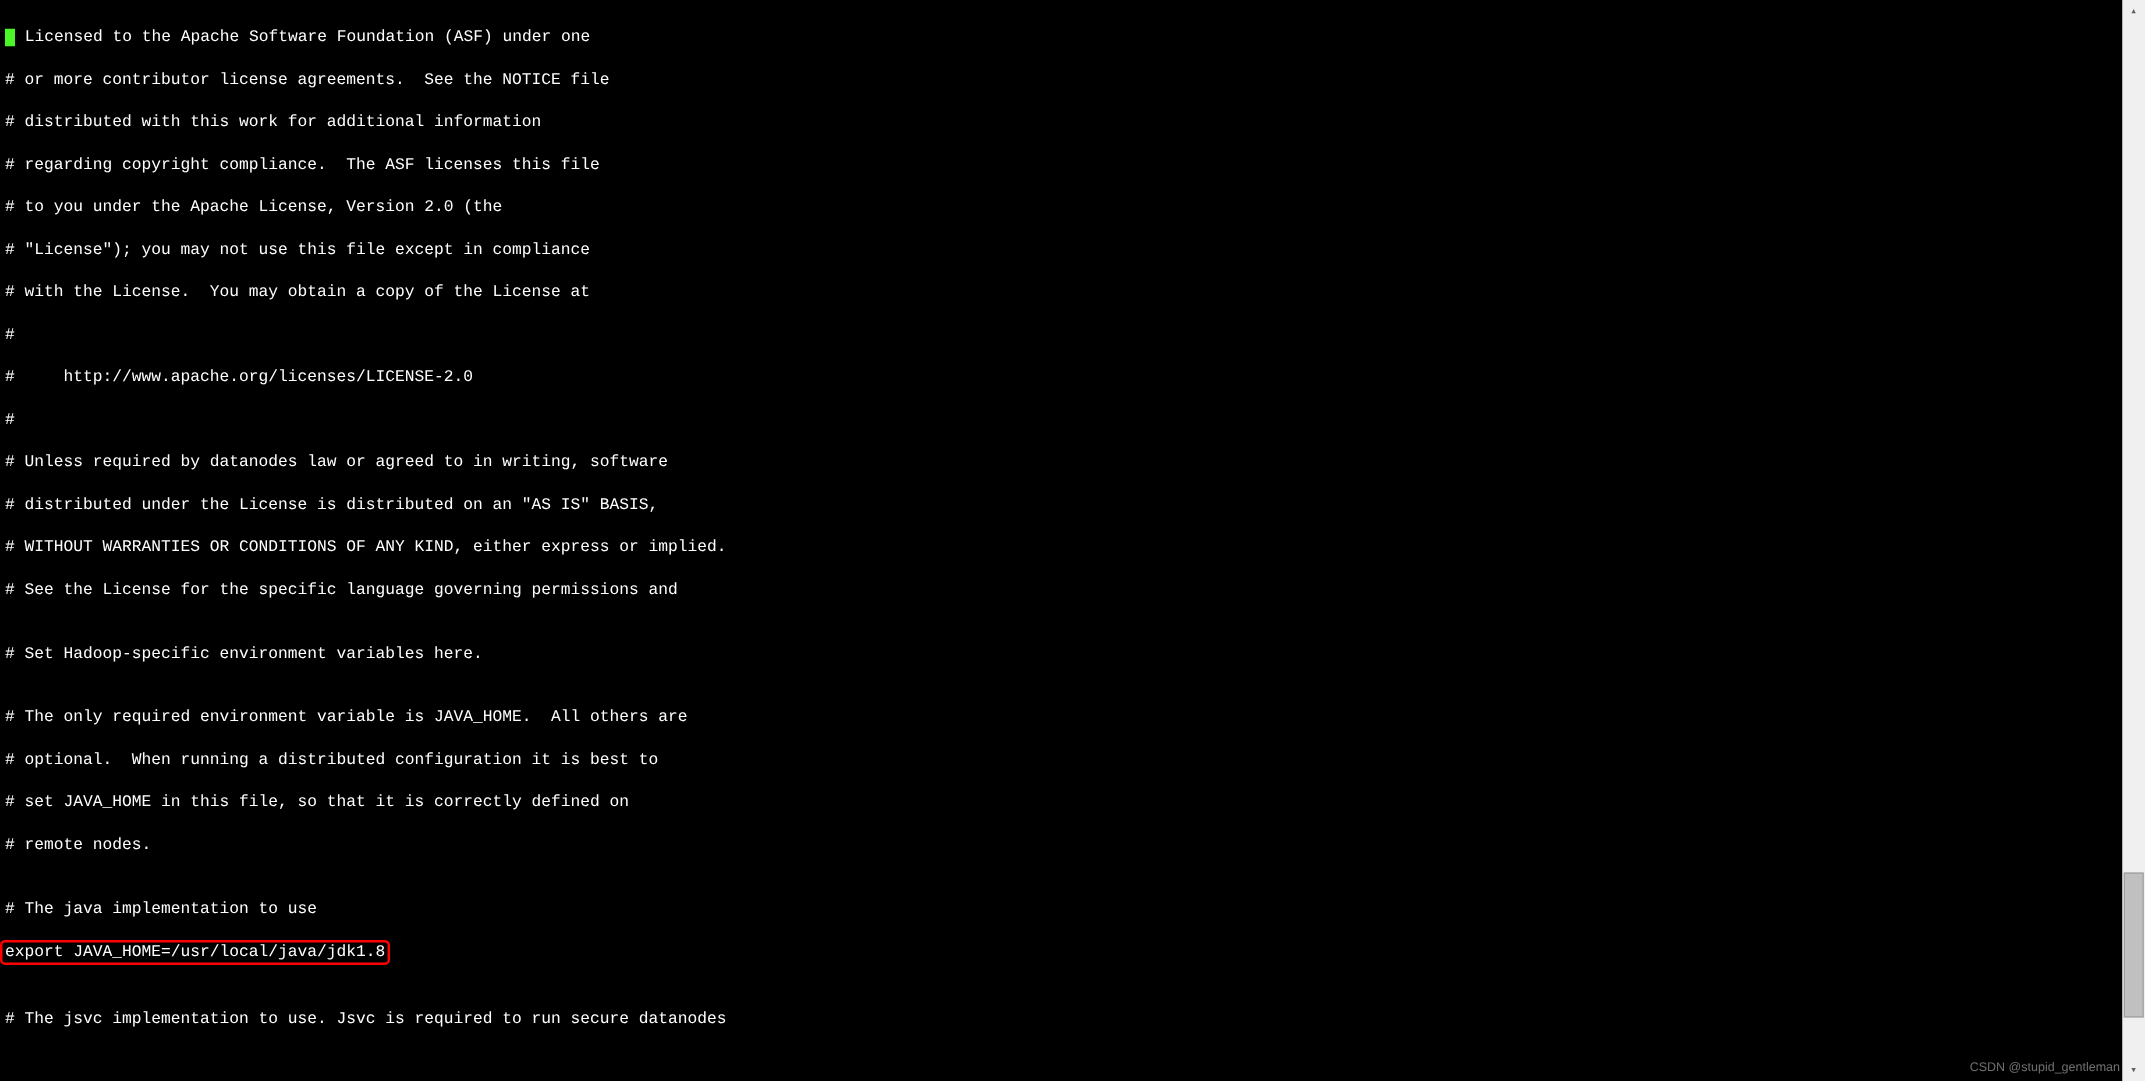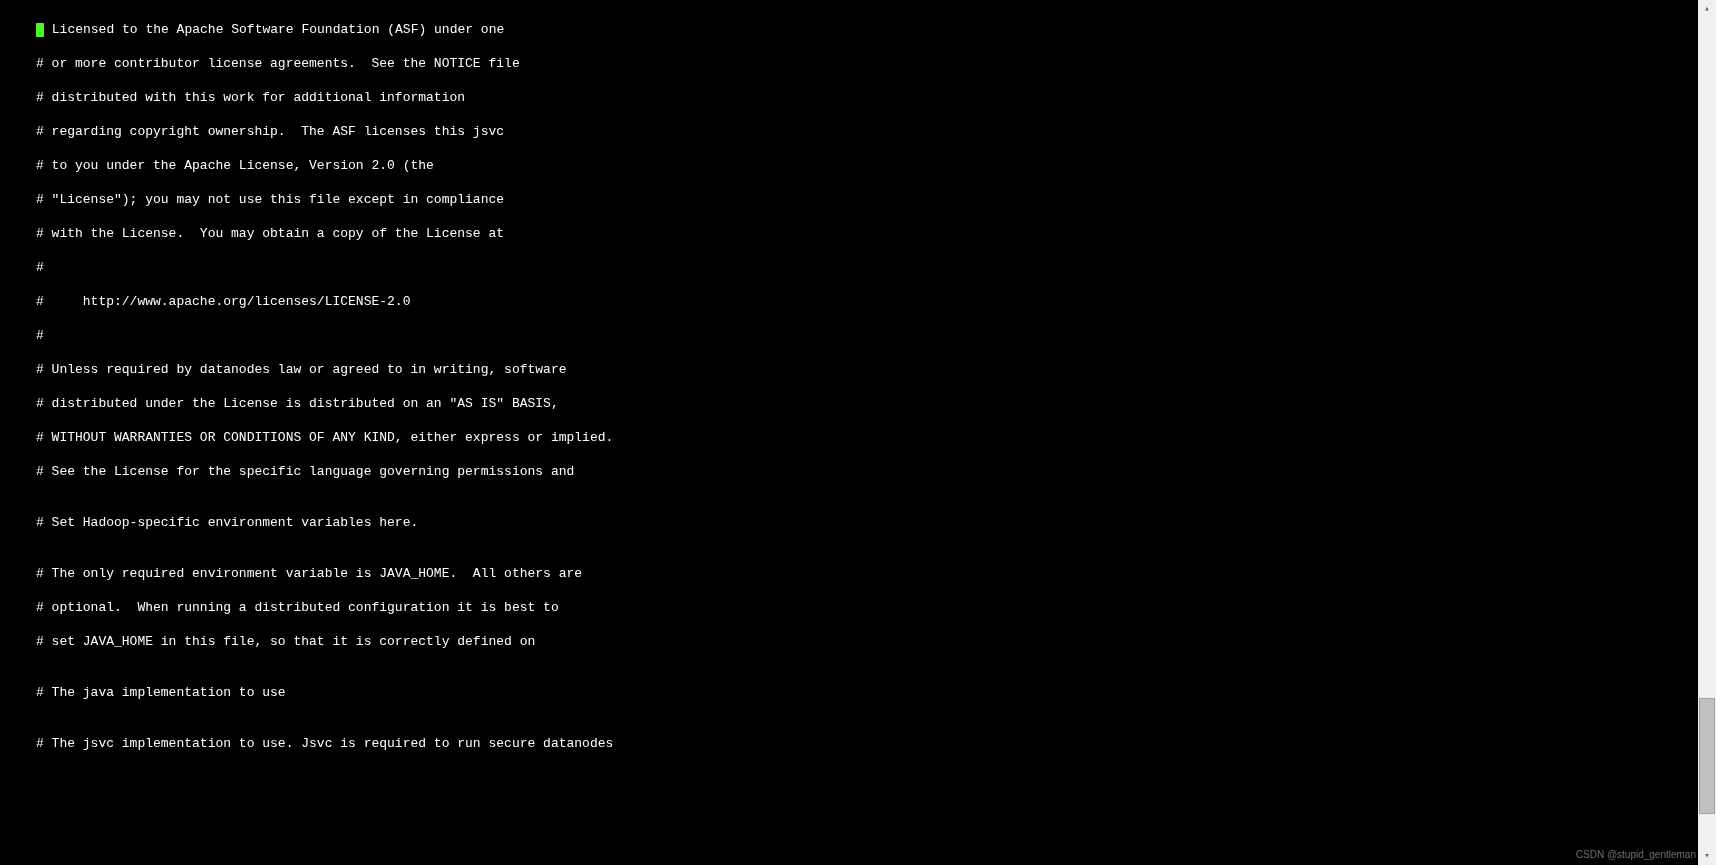--- a/index.html
+++ b/index.html
@@ -13,21 +13,21 @@
     overflow: hidden;
     position: relative;
   }
   .viewport {
     position: absolute;
     top: 0; left: 0; right: 18px; bottom: 0;
     padding: 4px 0 4px 4px;
     white-space: pre;
     overflow: hidden;
   }
-  .line { display: block; margin-left: 32px; }
+  .line { display: block; }
   .cursor {
     display: inline-block;
     width: 8px; height: 14px;
     background: #4af626;
     vertical-align: text-bottom;
     margin-right: 0;
   }
   .hl {
     display: inline-block;
     border: 2px solid #ff0000;
@@ -76,39 +76,41 @@
     pointer-events: none;
   }
 </style>
 </head>
 <body>
 
 <div class="viewport">
 <span class="line"><span class="cursor"></span><span> Licensed to the Apache Software Foundation (ASF) under one</span></span>
 <span class="line"># or more contributor license agreements.  See the NOTICE file</span>
 <span class="line"># distributed with this work for additional information</span>
-<span class="line"># regarding copyright ownership.  The ASF licenses this jsvc</span>
+<span class="line"># regarding copyright compliance.  The ASF licenses this file</span>
 <span class="line"># to you under the Apache License, Version 2.0 (the</span>
 <span class="line"># "License"); you may not use this file except in compliance</span>
 <span class="line"># with the License.  You may obtain a copy of the License at</span>
 <span class="line">#</span>
 <span class="line">#     http://www.apache.org/licenses/LICENSE-2.0</span>
 <span class="line">#</span>
 <span class="line"># Unless required by datanodes law or agreed to in writing, software</span>
 <span class="line"># distributed under the License is distributed on an "AS IS" BASIS,</span>
 <span class="line"># WITHOUT WARRANTIES OR CONDITIONS OF ANY KIND, either express or implied.</span>
 <span class="line"># See the License for the specific language governing permissions and</span>
 <span class="line"></span>
 <span class="line"># Set Hadoop-specific environment variables here.</span>
 <span class="line"></span>
 <span class="line"># The only required environment variable is JAVA_HOME.  All others are</span>
 <span class="line"># optional.  When running a distributed configuration it is best to</span>
 <span class="line"># set JAVA_HOME in this file, so that it is correctly defined on</span>
+<span class="line"># remote nodes.</span>
 <span class="line"></span>
 <span class="line"># The java implementation to use</span>
+<span class="line"><span class="hl">export JAVA_HOME=/usr/local/java/jdk1.8</span></span>
 <span class="line"></span>
 <span class="line"># The jsvc implementation to use. Jsvc is required to run secure datanodes</span>
 
 
 
 
 <span class="line"></span>
 
 <span class="line"></span>
 

